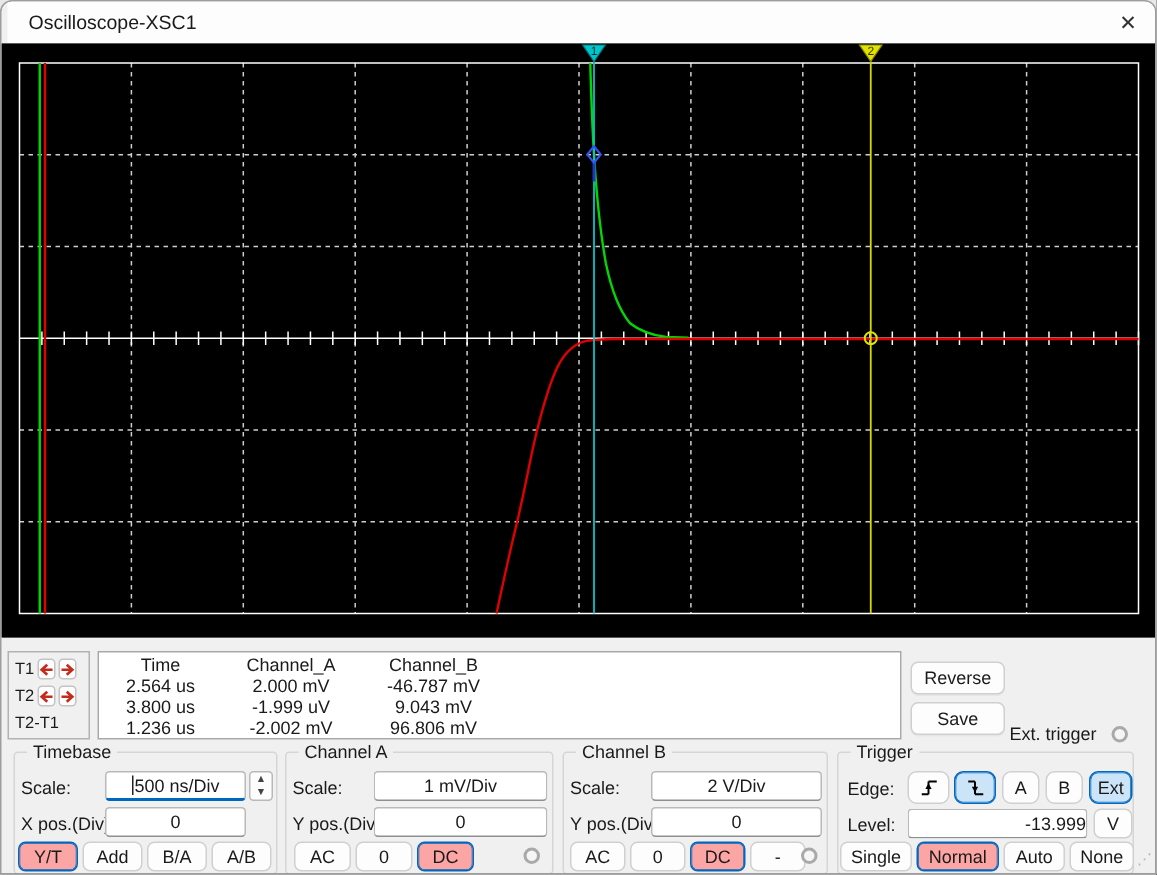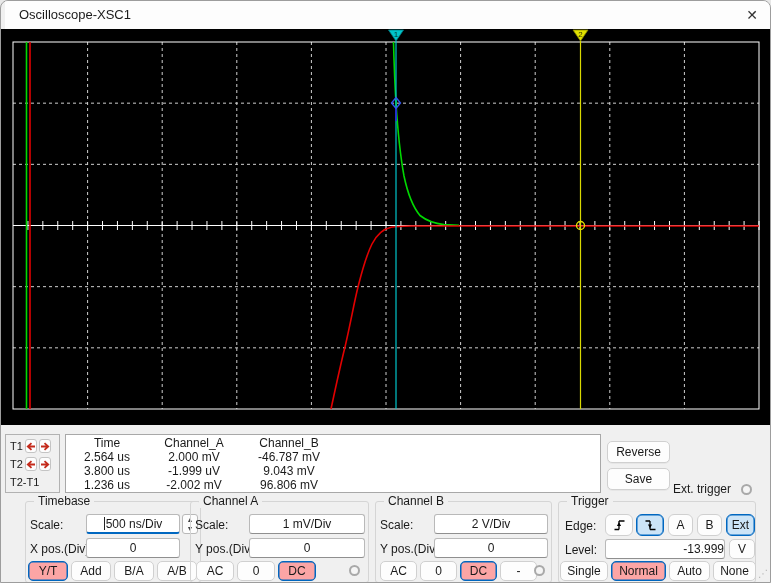--- a/index.html
+++ b/index.html
@@ -33,21 +33,21 @@
              border-radius:5px; font-size:12px; text-align:center; line-height:20px; box-shadow:0 1px 0 rgba(0,0,0,0.04); }
   #reverse-btn { left:606px; top:440px; }
   #save-btn { left:606px; top:467px; }
   .ext-trig { position:absolute; left:672px; top:481px; font-size:12px; }
   .terminal { width:11px; height:11px; border-radius:50%; background:#f5f5f5; border:2px solid #a9a9a9; display:inline-block; }
   #ext-terminal { position:absolute; left:740px; top:483px; }
 
   
   .group { position:absolute; top:500px; height:82px; border:1px solid #d5d5d5; border-radius:3px; }
   .group-label { position:absolute; top:-8px; left:8px; background:#f0f0f0; padding:0 4px; font-size:12px; }
-  #g-timebase { left:24px;  width:176px; }
+  #g-timebase { left:8px;  width:176px; }
   #g-cha      { left:189px; width:179px; }
   #g-chb      { left:374px; width:177px; }
   #g-trig     { left:557px; width:198px; }
   .glabel { position:absolute; font-size:12px; }
   .field { position:absolute; height:20px; background:#fff; border:1px solid #b9b9b9; border-bottom-color:#8f8f8f;
            border-radius:3px; font-size:12px; display:flex; align-items:center; justify-content:center; }
   .field.left { justify-content:flex-end; padding-left:6px; }
   .field.focused { border-bottom:2px solid #0067c0; }
   .caret { width:1px; height:13px; background:#222; margin-right:1px; }
   .spinner { position:absolute; width:16px; height:20px; background:#fdfdfd; border:1px solid #b9b9b9; border-radius:3px;

